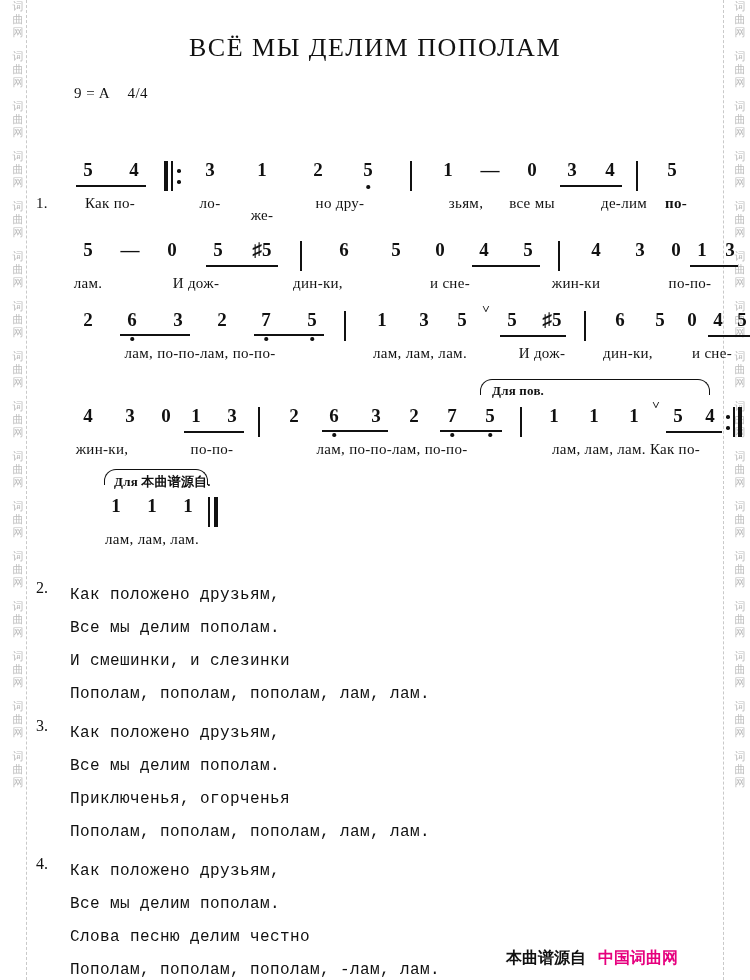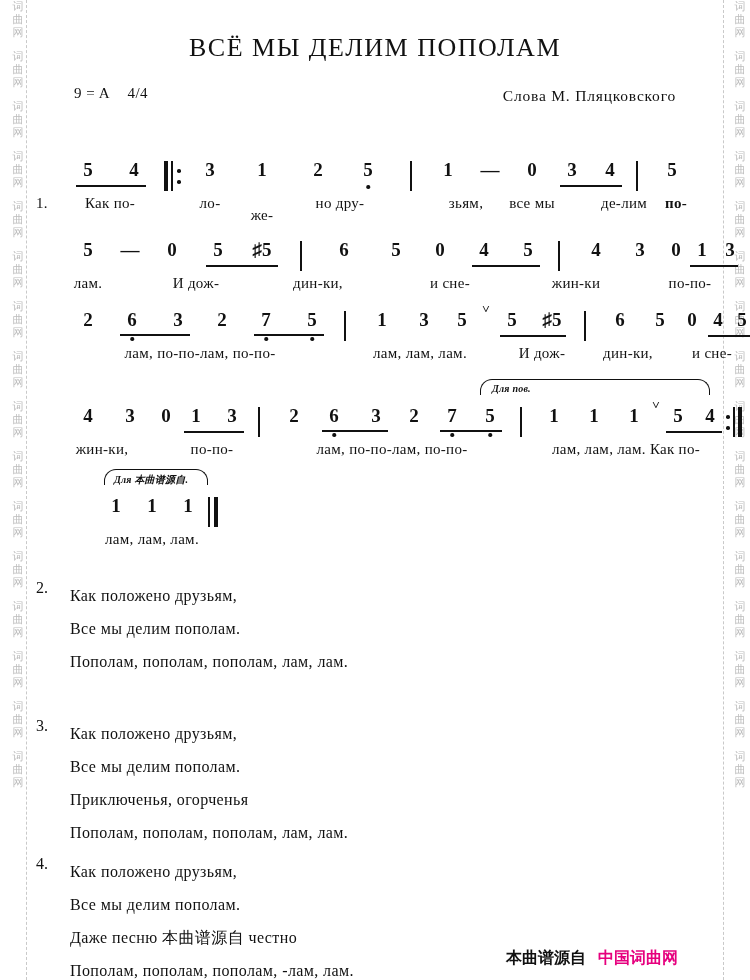--- a/index.html
+++ b/index.html
@@ -135,42 +135,41 @@
   
   .bracket {
     border-top: 1.5px solid #111;
     border-left: 1.5px solid #111;
     border-right: 1.5px solid #111;
     border-top-left-radius: 12px;
     border-top-right-radius: 12px;
     height: 16px;
   }
   .blabel {
-    font-size: 10px;
+    font-size: 13px;
     font-weight: bold;
     letter-spacing: 0.2px;
     font-family: "Liberation Serif", serif;
-    font-style: italic;
   }
 
   
   .verse { position: absolute; left: 0; width: 750px; }
   .verse .num {
     position: absolute;
     left: 36px; top: 0;
     font-size: 16px;
   }
   .verse .lines {
     position: absolute;
     left: 70px; top: 0;
     font-size: 16px;
     line-height: 33px;
     letter-spacing: 0.4px;
   }
-  .verse .lines div { white-space: nowrap; }
+  .verse .lines div { white-space: nowrap; font-family: Liberation Mono, monospace; }
 
   
   .footer {
     position: absolute;
     right: 36px; bottom: 18px;
     font-family: "DejaVu Sans", sans-serif;
     font-size: 16px;
     font-weight: bold;
     white-space: nowrap;
   }
@@ -350,21 +349,20 @@
 <div class="page">
 
   <div class="title">ВСЁ МЫ ДЕЛИМ ПОПОЛАМ</div>
 
   <div class="keysig">
     <span>9 = A</span>
     <span class="tsig">4/4</span>
   </div>
 
   <div class="credits">
-    <div>Слова М. Пляцковского</div>
   </div>
 
   <div class="system" style="top:152px;">
     <div class="notes">
       <span class="n" style="left:88px;">5</span>
       <span class="n" style="left:134px;">4</span>
       <div class="beam" style="left:76px; top:26px; width:70px;"></div>
 
       <div class="rep" style="left:164px; top:2px;">
         <div class="thick" style="left:0;"></div>
@@ -550,40 +548,41 @@
     <div class="lyrics">
       <span class="ly" style="left:152px;">лам, лам, лам.</span>
     </div>
   </div>
 
   <div class="verse" style="top:572px;">
     <div class="num">2.</div>
     <div class="lines">
       <div>Как положено друзьям,</div>
       <div>Все мы делим пополам.</div>
+      <div>И смешинки, и слезинки</div>
       <div>Пополам, пополам, пополам, лам, лам.</div>
     </div>
   </div>
 
   <div class="verse" style="top:710px;">
     <div class="num">3.</div>
     <div class="lines">
       <div>Как положено друзьям,</div>
       <div>Все мы делим пополам.</div>
       <div>Приключенья, огорченья</div>
       <div>Пополам, пополам, пополам, лам, лам.</div>
     </div>
   </div>
 
   <div class="verse" style="top:848px;">
     <div class="num">4.</div>
     <div class="lines">
       <div>Как положено друзьям,</div>
       <div>Все мы делим пополам.</div>
-      <div>Даже песню 本曲谱源自 честно</div>
+      <div>Слова песню делим честно</div>
       <div>Пополам, пополам, пополам, -лам, лам.</div>
     </div>
   </div>
 
   <div class="footer">
     <span class="f-dark">本曲谱源自</span><span class="f-pink">中国词曲网</span>
   </div>
 
 </div>
 

